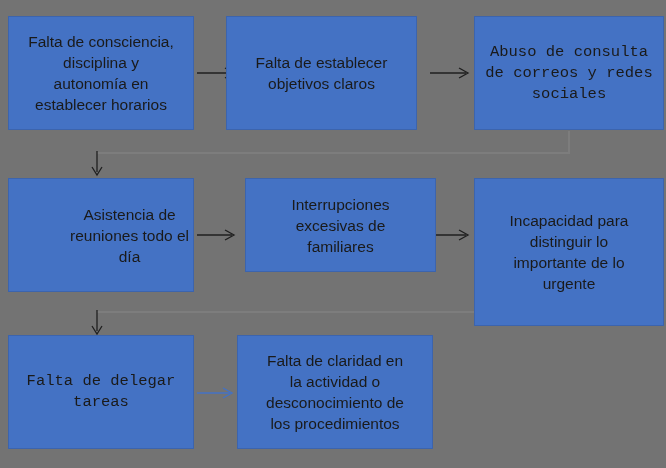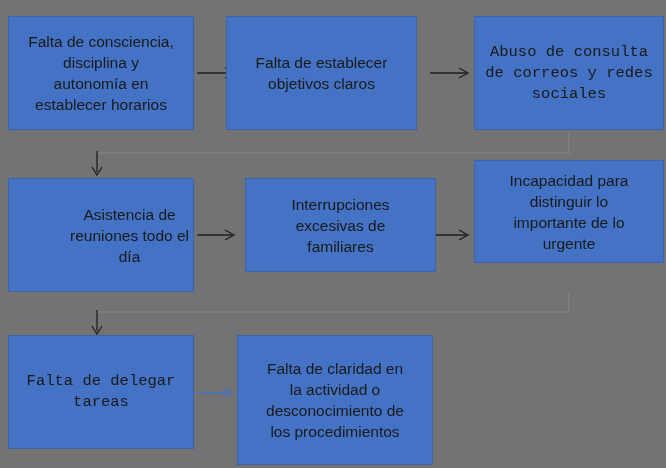--- a/index.html
+++ b/index.html
@@ -25,23 +25,23 @@
     font-size:15.5px;
     line-height:21px;
     white-space:pre-line;
     padding:0 4px;
   }
   .b1{left:8px;  top:16px;  width:186px;height:114px;}
   .b2{left:226px;top:16px;  width:191px;height:114px;}
   .b3{left:474px;top:16px;  width:190px;height:114px;font-family:Liberation Mono, monospace;}
   .b4{left:8px;  top:178px; width:186px;height:114px;justify-content:flex-end;}
   .b5{left:237px;top:178px; width:191px;height:94px;margin-left:8px;}
-  .b6{left:474px;top:160px; width:190px;height:103px;align-items:center;}
+  .b6{left:474px;top:178px; width:190px;height:148px;align-items:center;}
   .b7{left:8px;  top:335px; width:186px;height:114px;font-family:Liberation Mono, monospace;}
-  .b8{left:237px;top:335px; width:196px;height:130px;}
+  .b8{left:237px;top:335px; width:196px;height:114px;}
 </style>
 </head>
 <body>
 
 <div class="canvas">
 
   <svg class="connectors" viewBox="0 0 666 468" xmlns="http://www.w3.org/2000/svg">
 
     <g stroke="#1f1f1f" stroke-width="1.3" fill="none">
       <path d="M197 73 H232"></path>

